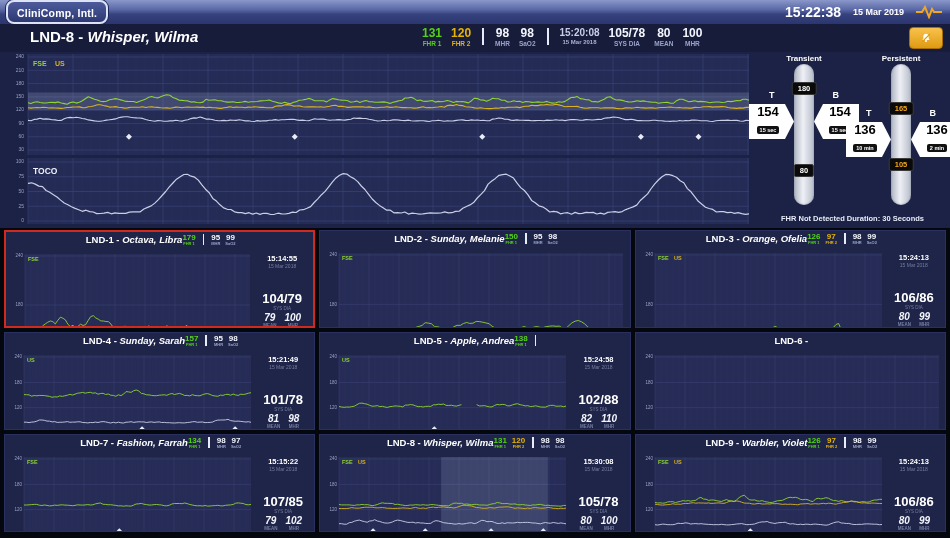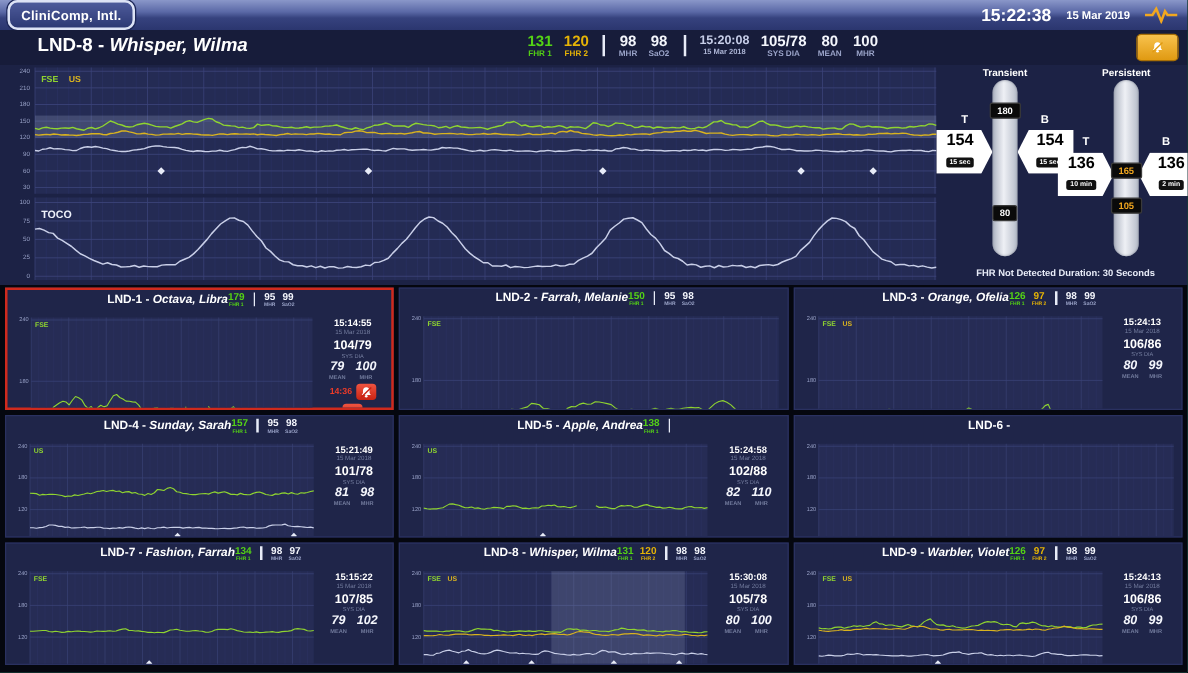--- a/index.html
+++ b/index.html
@@ -51,21 +51,21 @@
   .lcol.trans{left:0;}
   .lcol.pers{left:97px;}
   .ltitle{position:absolute;top:2px;width:100%;text-align:center;color:#fff;font-size:8px;font-weight:bold;}
   .lbar{position:absolute;left:calc(50% - 10px);top:12px;width:20px;height:141px;border-radius:10px;
     background:linear-gradient(90deg,#aeb4c2,#eef0f5 45%,#b6bcc9);box-shadow:inset 0 0 2px #7b8090;}
   .chip{position:absolute;left:50%;transform:translateX(-50%);background:#0a0a0a;border-radius:2px;
     font-weight:bold;font-size:7.5px;padding:1px 5px;z-index:3;border:1px solid #3a3a3a;}
   .chip.white{color:#fff;}
   .chip.orange{color:#f2a71f;}
   .trans .chip-th{top:30px;} .trans .chip-tl{top:112px;}
-  .pers  .chip-th{top:50px;margin-top:28px;} .pers  .chip-tl{top:106px;}
+  .pers  .chip-th{top:50px;} .pers  .chip-tl{top:106px;}
   .tb{position:absolute;color:#fff;font-weight:bold;font-size:9px;}
   .trans .tb-lt{left:14px;top:38px;} .trans .tb-rt{right:14px;top:38px;}
   .pers  .tb-lt{left:14px;top:56px;} .pers  .tb-rt{right:14px;top:56px;}
   .ptr{position:absolute;width:45px;text-align:center;z-index:2;cursor:pointer;}
   .trans .ptr{top:52px;} .pers .ptr{top:70px;}
   .ptr-l{left:calc(50% - 55px);} .ptr-r{left:calc(50% + 10px);}
   .ptr .pbox{background:#fff;padding:2px 3px 3px;}
   .ptr-l .pbox{clip-path:polygon(0 0,80% 0,100% 50%,80% 100%,0 100%);padding-right:10px;}
   .ptr-r .pbox{clip-path:polygon(20% 0,100% 0,100% 100%,20% 100%,0 50%);padding-left:10px;}
   .ptr .pv{font-size:13px;font-weight:bold;color:#000;line-height:12px;}
@@ -87,21 +87,21 @@
   .p-title i{font-style:italic;}
   .p-vitals{display:flex;gap:5px;}
   .p-vitals .vital .vv{font-size:8px;}
   .p-vitals .vital .vl{font-size:4px;}
   .p-vitals .vsep{height:11px;width:1.5px;margin-top:0;}
   .p-body{flex:1;display:flex;position:relative;padding:1px 2px 2px;}
   .p-chart{flex:none;display:block;}
   .p-info{flex:1;display:flex;flex-direction:column;align-items:center;padding-top:2px;color:#fff;}
   .i-time{font-size:7.5px;font-weight:bold;}
   .i-date{font-size:5px;color:#747d9f;margin-bottom:2px;}
-  .i-bp{font-size:10px;font-weight:bold;}
+  .i-bp{font-size:13px;font-weight:bold;margin-top:20px;}
   .i-bpl{font-size:4.5px;color:#747d9f;margin-bottom:2px;}
   .i-pair{display:flex;gap:8px;}
   .i-pair .vital .vv{font-size:10px;font-style:italic;}
   .i-pair .vital .vl{font-size:4.5px;color:#747d9f!important;}
   .i-alert{display:flex;align-items:center;gap:3px;margin-top:3px;}
   .i-atime{color:#ef3b28;font-size:7px;font-weight:bold;}
   .mini-btn{width:16px;height:13px;background:linear-gradient(#ef5440,#c92313);border-radius:3px;
     display:flex;align-items:center;justify-content:center;color:#fff;font-weight:bold;
     font-size:8px;cursor:pointer;}
   .t-btn{margin-top:3px;}
@@ -559,21 +559,21 @@
                   <line x1="2.4" y1="12.4" x2="13.6" y2="1.4" stroke="#c92313" stroke-width="1.6"></line>
                 </svg>
               </div>
             </div>
             <div class="mini-btn t-btn">T</div>
           </div>
     </div>
   </div>
       <div class="panel">
     <div class="p-head">
-      <div class="p-title">LND-2 - <i>Farrah, Melanie</i></div>
+      <div class="p-title">LND-2 - <i>Sunday, Melanie</i></div>
       <div class="p-vitals">
             <div class="vital green">
               <span class="vv">150</span>
               <span class="vl">FHR 1</span>
             </div>
             <div class="vsep"></div>
             <div class="vital white">
               <span class="vv">95</span>
               <span class="vl">MHR</span>
             </div>

